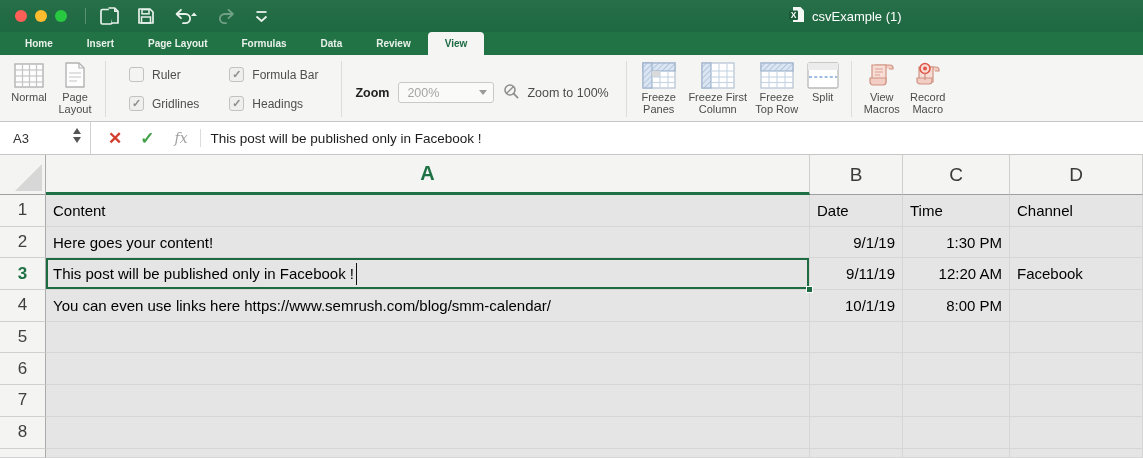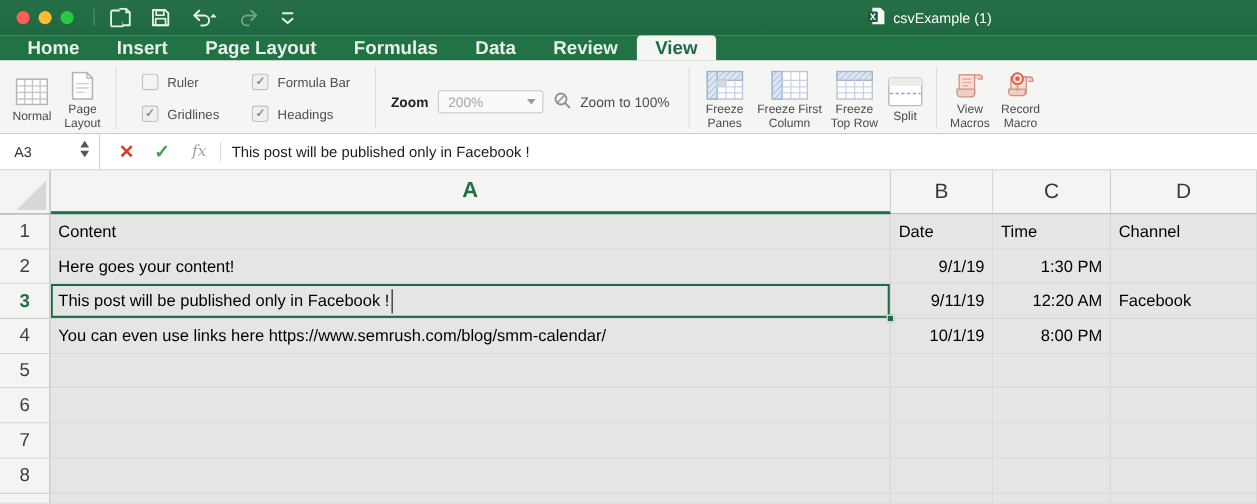--- a/index.html
+++ b/index.html
@@ -16,21 +16,21 @@
   .tb-sep { width:1px; height:16px; background:rgba(255,255,255,.25); margin:0 14px 0 18px; }
   .tb-icons { display:flex; align-items:center; gap:17px; }
   .tb-btn { display:flex; align-items:center; }
   .tb-btn svg { display:block; }
   .dim { opacity:.45; }
   .win-title { position:absolute; left:788px; top:0; height:32px; display:flex; align-items:center;
                gap:7px; color:#ffffff; font-size:13px; }
 
   
   .tabbar { height:23px; background:#217346; display:flex; align-items:flex-end; padding-left:8px; flex:0 0 auto; }
-  .tab { padding:0 17px; height:23px; line-height:24px; font-size:17px; font-weight:600;
+  .tab { padding:0 17px; height:23px; line-height:24px; font-size:10px; font-weight:600;
          color:#e9f1eb; cursor:default; }
   .tab.active { background:#f5f5f3; color:#1e6b43; border-radius:4px 4px 0 0; }
 
   
   .ribbon { height:67px; background:#f5f5f3; border-bottom:1px solid #c8c8c6; display:flex;
             align-items:stretch; padding:3px 6px 1px 6px; flex:0 0 auto; }
   .rsep { width:1px; background:#dddddb; margin:3px 7px; }
   .rbtn { display:flex; flex-direction:column; align-items:center; justify-content:flex-start;
           gap:2px; padding:3px 2px 0 2px; font-size:11px; color:#4c4c4c; text-align:center;
           line-height:12px; }
@@ -48,21 +48,21 @@
   .zoom-row { display:flex; align-items:center; gap:9px; }
   .zoom-label { font-size:12.5px; font-weight:bold; color:#222; }
   .zoom-select { width:96px; height:21px; border:1px solid #c9c9c7; background:#fafaf8;
                  border-radius:3px; display:flex; align-items:center; font-size:12.5px;
                  color:#a5a5a5; padding-left:8px; position:relative; }
   .zoom-select .caret { position:absolute; right:6px; top:7px; width:0; height:0;
                  border-left:4px solid transparent; border-right:4px solid transparent;
                  border-top:5px solid #9a9a9a; }
   .zoom100 { display:flex; align-items:center; gap:7px; font-size:12.5px; color:#4c4c4c; }
 
-  .macro-group, .win-group, .view-group { display:flex; align-items:center; }
+  .macro-group, .win-group, .view-group { display:flex; align-items:flex-start; }
 
   
   .fbar { height:33px; background:#ffffff; border-bottom:1px solid #c6c6c6; display:flex;
           align-items:center; flex:0 0 auto; }
   .namebox { width:91px; height:100%; display:flex; align-items:center; padding-left:13px;
              border-right:1px solid #d2d2d2; font-size:13px; color:#333; position:relative; }
   .stepper { position:absolute; right:9px; top:6px; display:flex; flex-direction:column; gap:3px; }
   .stepper .up { width:0;height:0;border-left:4px solid transparent;border-right:4px solid transparent;border-bottom:6px solid #555; }
   .stepper .dn { width:0;height:0;border-left:4px solid transparent;border-right:4px solid transparent;border-top:6px solid #555; }
   .fx-cancel { color:#d43f2f; font-size:17px; font-weight:bold; margin:0 0 0 17px; }

